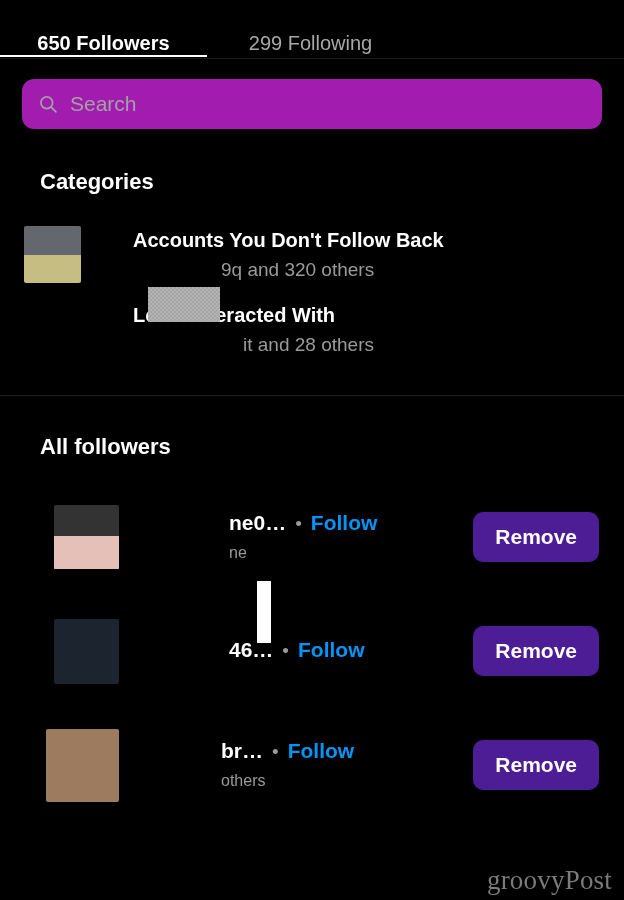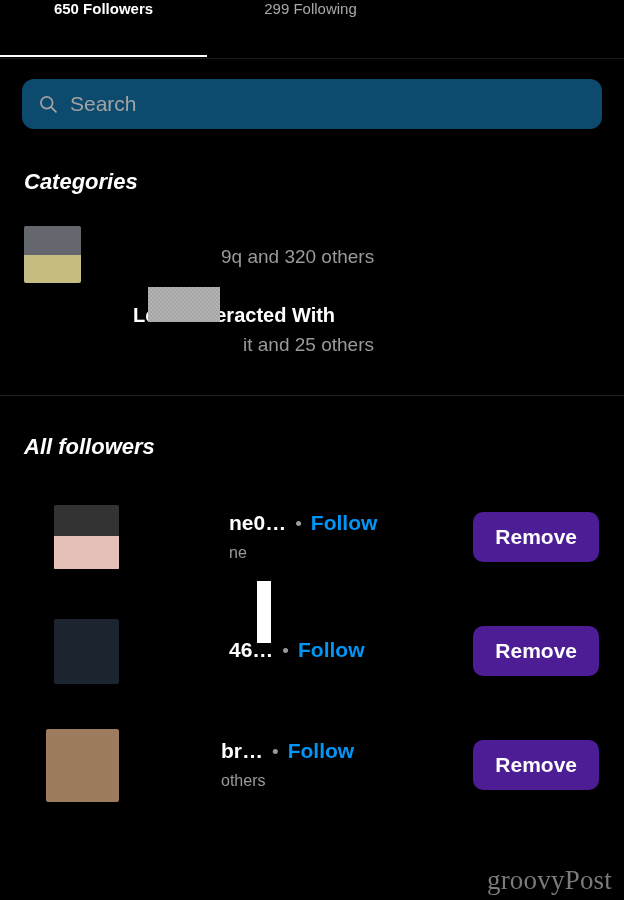--- a/index.html
+++ b/index.html
@@ -21,23 +21,23 @@
   .tabbar {
     position: relative;
     height: 59px;
     display: flex;
     align-items: flex-start;
     background: #000;
   }
   .tab {
     height: 57px;
     display: flex;
-    align-items: flex-start;
+    align-items: flex-end;
     justify-content: center;
-    font-size: 15px;
+    font-size: 20px;
     box-sizing: border-box;
   }
   .tab-0 { width: 207px; }
   .tab-1 { width: 207px; }
   .tab-2 { width: 210px; }
   .tab.active {
     color: #ffffff;
     font-weight: bold;
     border-bottom: 2px solid #ffffff;
   }
@@ -53,21 +53,21 @@
     height: 1px;
     background: #1a1a1a;
   }
 
   
   .search-wrap {
     padding: 20px 22px 0 22px;
   }
   .searchbar {
     height: 50px;
-    background: #0c4a6e;
+    background: #a21caf;
     border-radius: 12px;
     display: flex;
     align-items: center;
     padding: 0 16px;
     box-sizing: border-box;
   }
   .search-icon {
     width: 20px;
     height: 20px;
     margin-right: 12px;
@@ -84,22 +84,21 @@
     color: #d6d6d6;
     padding: 0;
   }
   .search-input::placeholder { color: #a3a3a3; opacity: 1; }
 
   
   .section-title {
     font-size: 22px;
     font-weight: bold;
     color: #fff;
-    padding: 0 0 0 24px;
-    font-style: italic;
+    padding: 0 0 0 40px;
   }
   #categories-title { margin-top: 40px; }
   #all-followers-title { margin-top: 38px; }
 
   
   .cat-list { margin-top: 22px; position: relative; }
   .cat-row {
     position: relative;
     height: 75px;
     display: flex;
@@ -263,32 +262,33 @@
 <div class="section-title" id="categories-title">Categories</div>
 
 <div class="cat-list">
 
   <div class="cat-row">
     <div class="cat-avatar">
       <div style="height:50%;background:#65676e;"></div>
       <div style="height:50%;background:#c6bd82;"></div>
     </div>
     <div class="cat-text">
+      <div class="cat-name">Accounts You Don't Follow Back</div>
       <div class="cat-sub indent-1">9q and 320 others</div>
     </div>
   </div>
 
   <div class="cat-row">
     <div class="cat-avatar" style="visibility:hidden;">
       <div style="height:50%;background:#65676e;"></div>
       <div style="height:50%;background:#c6bd82;"></div>
     </div>
     <div class="cat-text">
       <div class="cat-name">Least Interacted With</div>
-      <div class="cat-sub indent-2">it and 25 others</div>
+      <div class="cat-sub indent-2">it and 28 others</div>
     </div>
   </div>
 
   <div class="redact-box" style="left:148px; top:70px; width:72px; height:35px;"></div>
 </div>
 
 <div class="divider"></div>
 
 <div class="section-title" id="all-followers-title">All followers</div>
 

